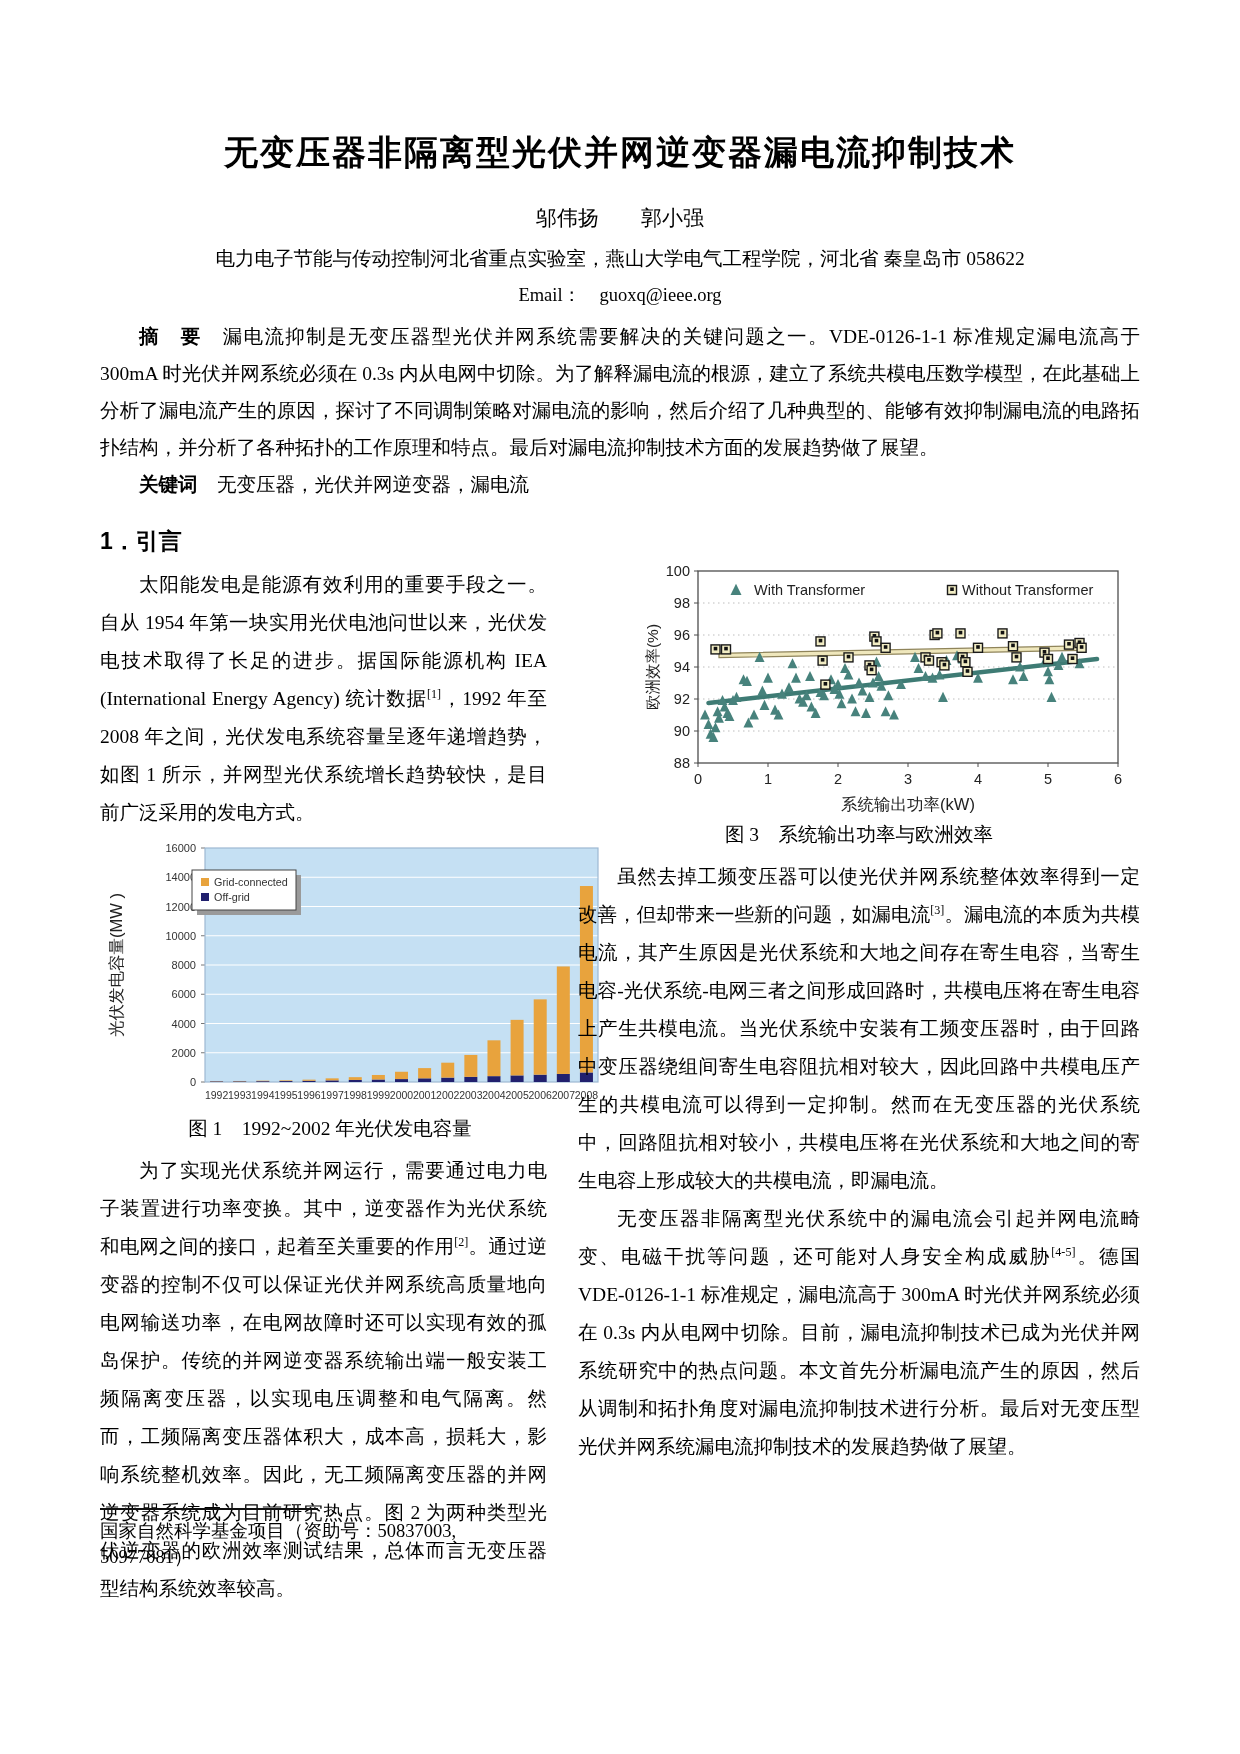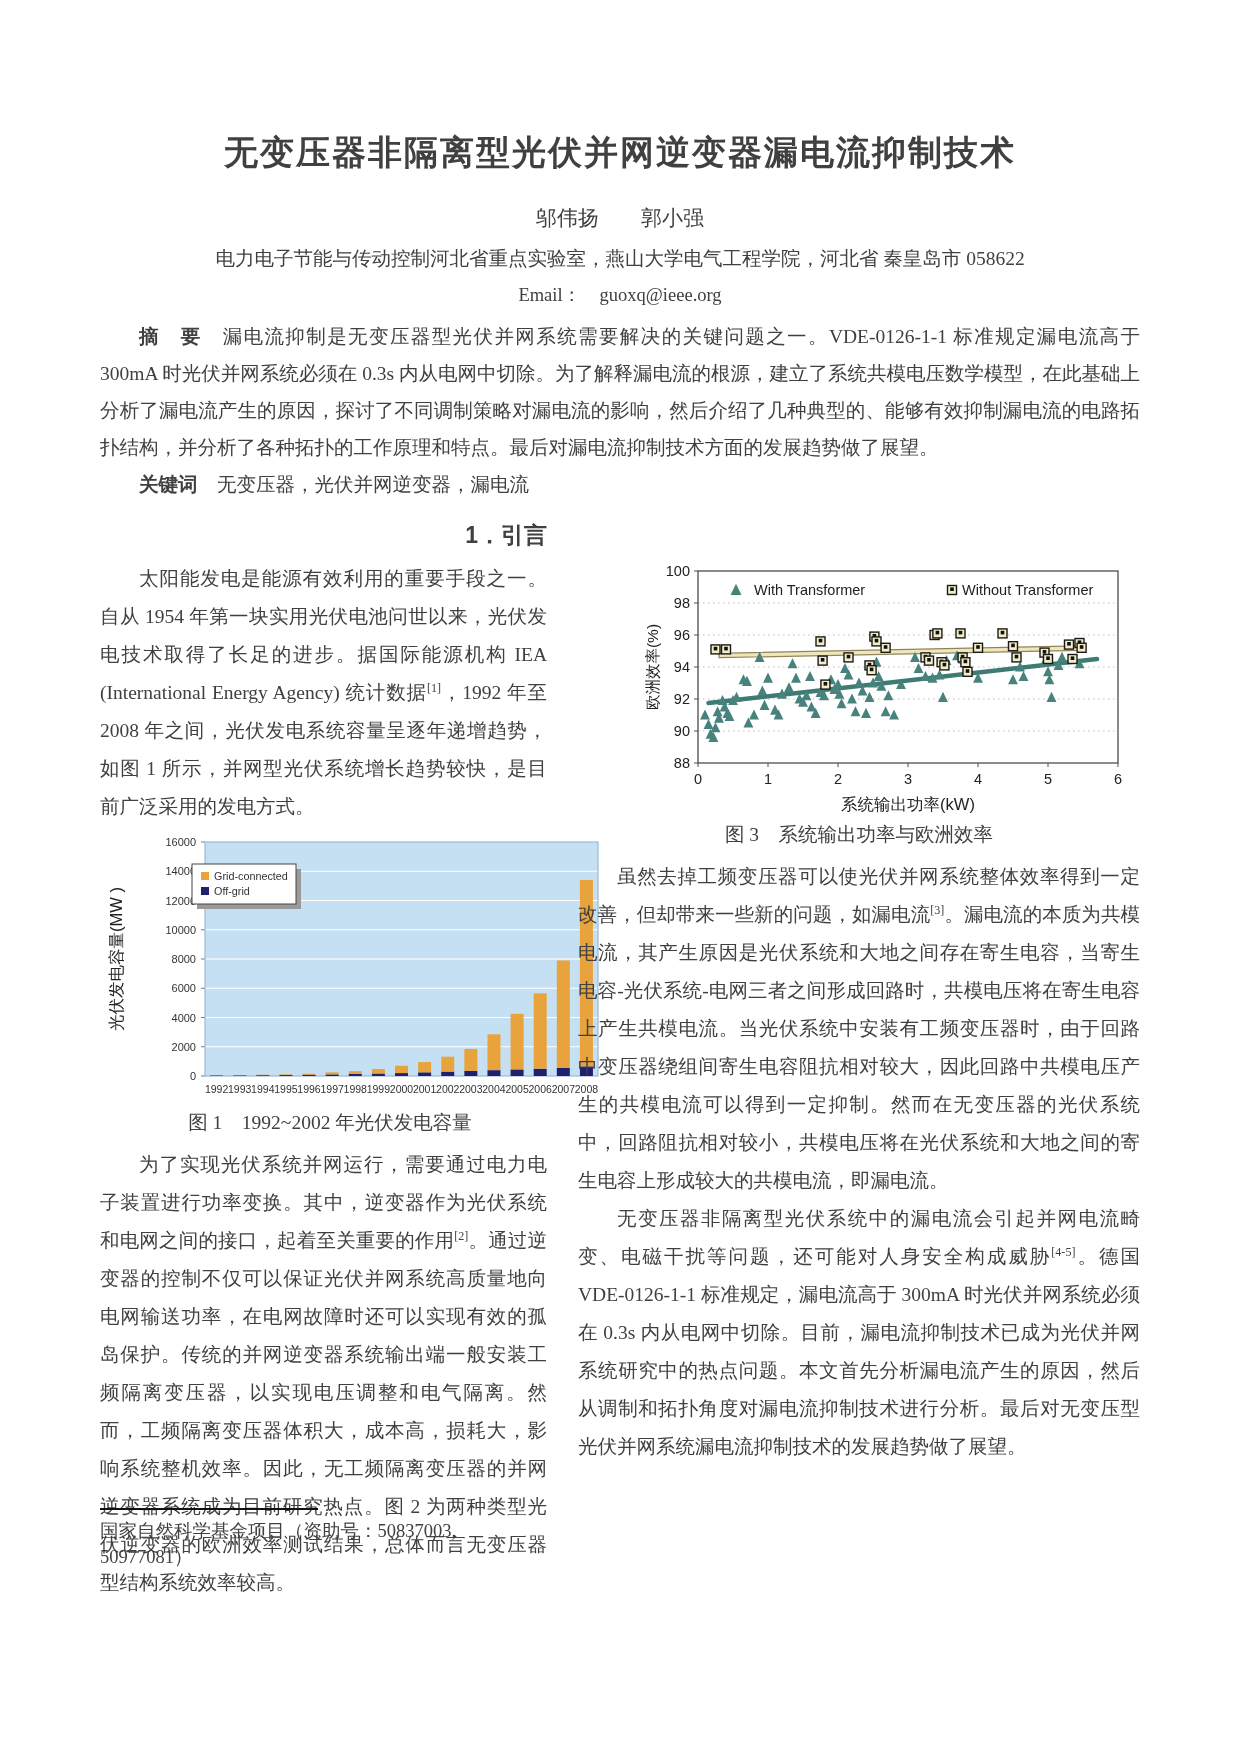--- a/index.html
+++ b/index.html
@@ -1,38 +1,38 @@
 <!DOCTYPE html>
 <html><head>
 <meta charset="utf-8">
 <style>
   * { margin:0; padding:0; box-sizing:border-box; }
   html,body { background:#e8e8e8; }
   .page {
     position:relative; width:1240px; height:1754px; margin:0 auto;
-    background:#ffffff; color:#404040;
+    background:#ffffff; color:#000000;
     font-family:"Liberation Serif","DejaVu Serif",serif;
   }
   .hdr { position:absolute; left:0; right:0; text-align:center; }
   .title { top:130px; font-family:"Liberation Sans","DejaVu Sans",sans-serif;
            font-weight:bold; font-size:34px; letter-spacing:2px; }
   .authors { top:204px; font-size:21px; }
   .affil { top:245px; font-size:19.5px; }
   .email { top:282px; font-size:18.5px; }
   .abstract-block { position:absolute; left:100px; top:318px; width:1040px;
     font-size:19.5px; line-height:37px; text-align:justify; }
   .abstract-block p { text-indent:2em; }
   .kw { text-align:left; }
   b.lbl { font-family:"Liberation Sans","DejaVu Sans",sans-serif; font-weight:bold; }
   .col { position:absolute; top:508px; font-size:19.5px; line-height:38px; text-align:justify; }
   .col-left { left:100px; width:447px; }
   .col-right { left:578px; width:562px; }
   .col p.body { text-indent:2em; }
   h2.sec { font-family:"Liberation Sans","DejaVu Sans",sans-serif;
-    font-weight:600; font-size:23px; line-height:30px; margin:12px 0 10px 0; text-align:right; }
+    font-weight:600; font-size:23px; line-height:30px; margin:18px 0 10px 0; text-align:left; }
   sup { font-size:0.62em; vertical-align:super; line-height:0; }
   .fig { margin-top:12px; }
   .fig svg { display:block; overflow:visible; font-family:"Liberation Sans","DejaVu Sans",sans-serif; }
   .caption { text-align:center; font-size:19.5px; line-height:30px; margin:4px 0 8px 0; text-indent:0; }
   .footnote { position:absolute; left:100px; top:1508px; width:447px; font-size:18.5px; line-height:26px; }
   .footnote .rule { width:218px; border-top:2px solid #111; margin-bottom:8px; }
 </style>
 </head>
 <body>
 

